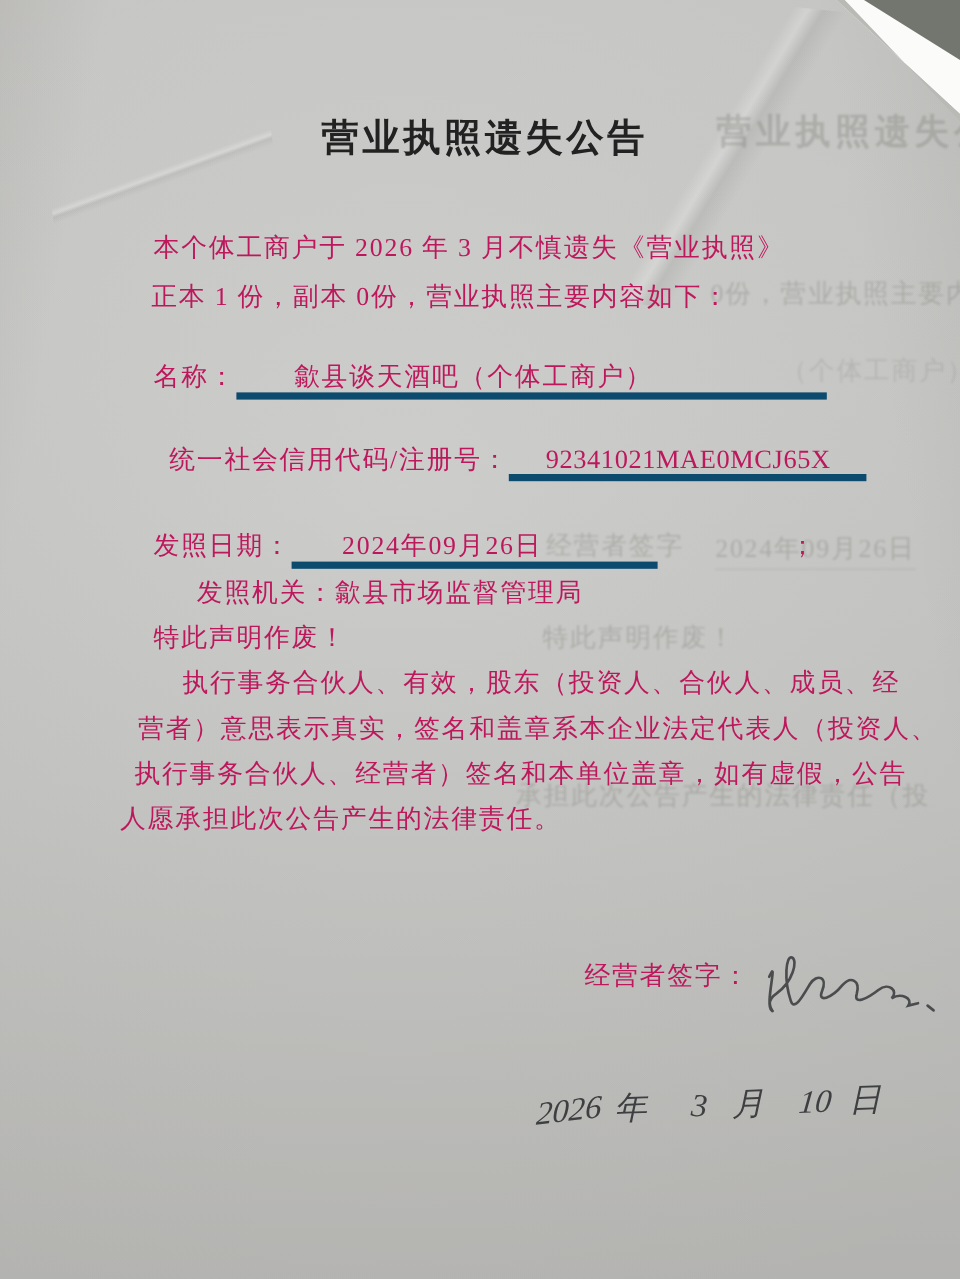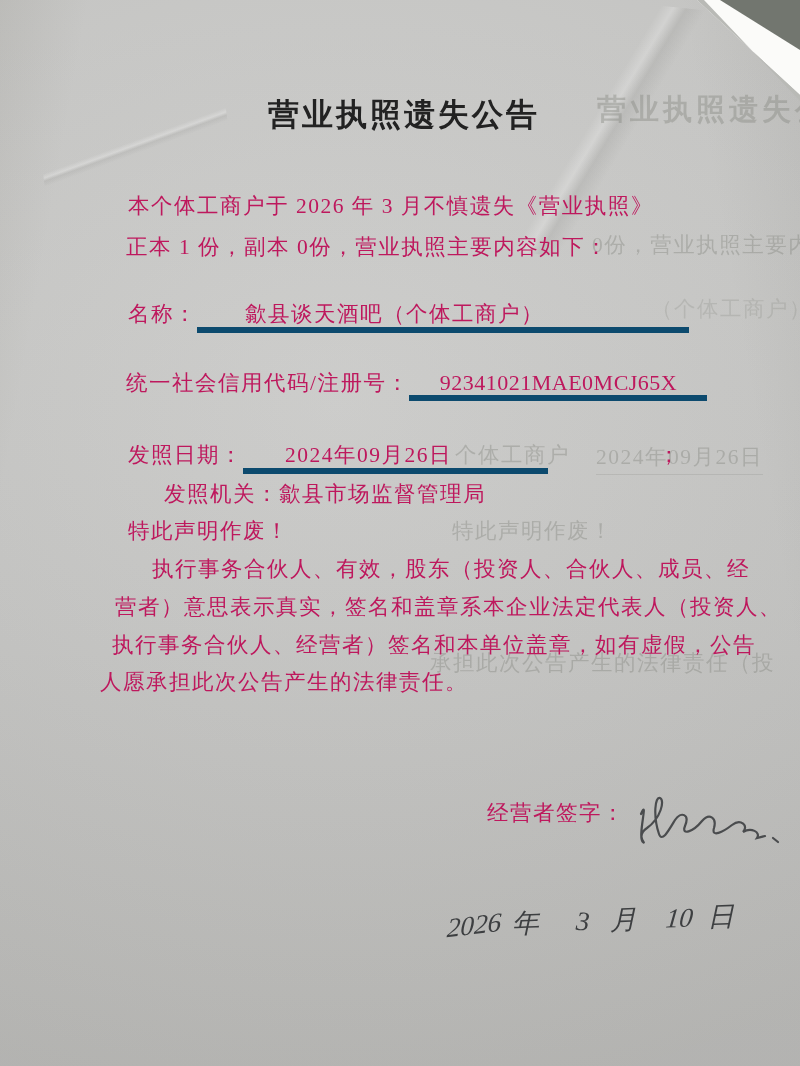--- a/index.html
+++ b/index.html
@@ -56,35 +56,35 @@
 
 <svg class="corner-object" viewBox="0 0 120 110">
   <polygon points="17,0 120,0 120,95" fill="#fbfbf9"></polygon>
   <polygon points="40,0 120,0 120,50" fill="#72766f"></polygon>
   <polygon points="17,0 24,0 120,101 120,95" fill="#b9bab6"></polygon>
 </svg>
 
 <div class="ghost" style="left:597px;top:90px;font-size:29px;font-weight:bold;letter-spacing:4px;">营业执照遗失公告</div>
 <div class="ghost body-size" style="left:592px;top:230px;">0份，营业执照主要内</div>
 <div class="ghost body-size" style="left:622px;top:294px;opacity:0.25;margin-left:29px;">（个体工商户）</div>
-<div class="ghost body-size" style="left:455px;top:440px;">个体工商户</div>
+<div class="ghost body-size" style="left:455px;top:440px;">经营者签字</div>
 <div class="ghost body-size" style="left:596px;top:442px;border-bottom:1.5px solid rgba(130,132,125,0.55);padding-bottom:3px;">2024年09月26日</div>
 <div class="ghost body-size" style="left:452px;top:516px;">特此声明作废！</div>
 <div class="ghost body-size" style="left:430px;top:648px;text-align:right;">承担此次公告产生的法律责任（投</div>
 
 <div class="txt title" style="left:268px;top:94px;">营业执照遗失公告</div>
 
 <div class="txt body-size" style="left:128px;top:191px;">本个体工商户于 2026 年 3 月不慎遗失《营业执照》</div>
 <div class="txt body-size" style="left:126px;top:232px;">正本 1 份，副本 0份，营业执照主要内容如下：</div>
 
 <div class="txt body-size" style="left:128px;top:299px;">
   <span>名称：</span><span class="uline" style="width:492px;text-indent:48px;">歙县谈天酒吧（个体工商户）</span>
 </div>
 
-<div class="txt body-size" style="left:126px;top:368px;">
+<div class="txt body-size" style="left:141px;top:368px;">
   <span>统一社会信用代码/注册号：</span><span class="uline" style="width:298px;text-align:center;font-size:22px;letter-spacing:0.5px;">92341021MAE0MCJ65X</span>
 </div>
 
 <div class="txt body-size" style="left:128px;top:440px;">
   <span>发照日期：</span><span class="uline" style="width:305px;text-indent:42px;">2024年09月26日</span><span style="margin-left:110px;">；</span>
 </div>
 
 <div class="txt body-size" style="left:128px;top:479px;margin-left:36px;">
   <span>发照机关：</span><span>歙县市场监督管理局</span>
 </div>

